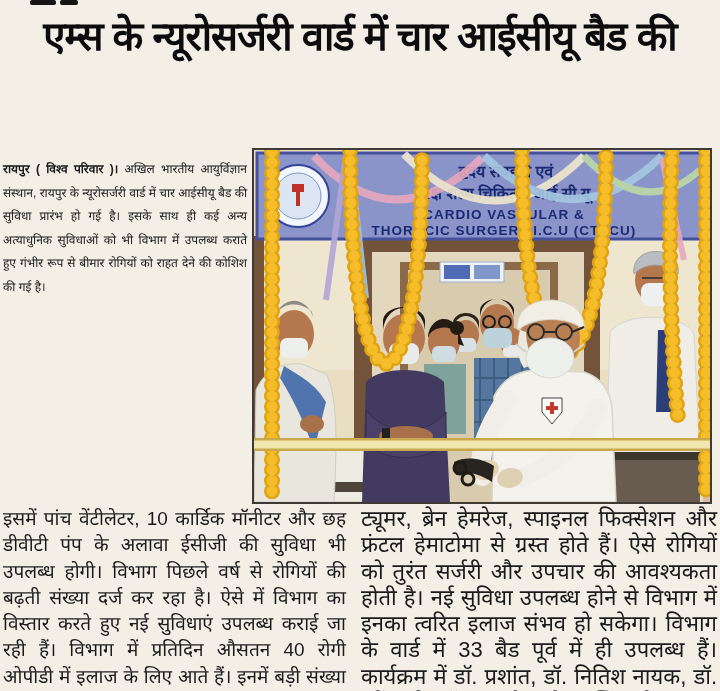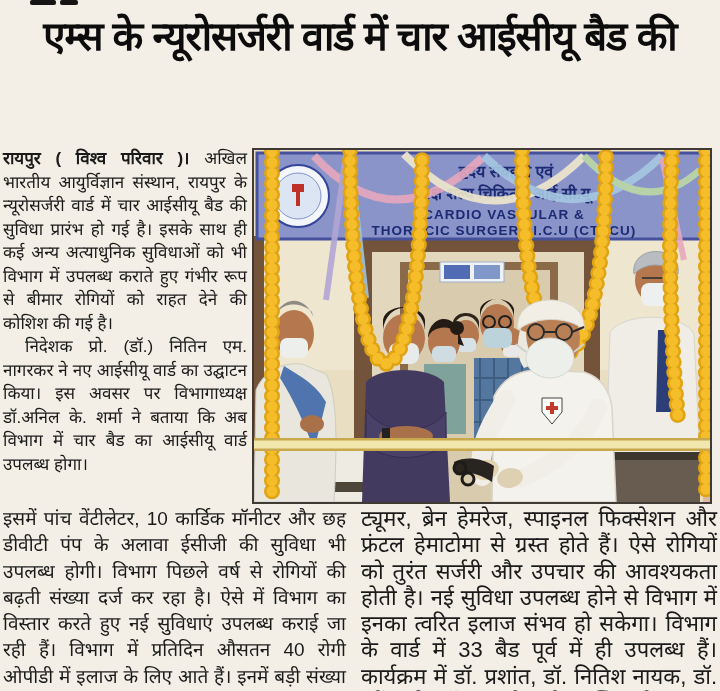--- a/index.html
+++ b/index.html
@@ -16,22 +16,22 @@
     position:absolute;left:0;top:4px;width:720px;
     text-align:center;font-weight:bold;color:#0c0c0c;
     font-size:40px;line-height:64px;letter-spacing:-1px;
   }
   .hline{white-space:nowrap;}
   .bodytext{
     text-align:justify;
     color:#1a1a1a;
   }
   #left-col{
-    position:absolute;left:3px;top:147px;width:244px;height:355px;
-    font-size:17px;line-height:23.5px;
+    position:absolute;left:3px;top:158px;width:244px;height:355px;
+    font-size:12px;line-height:23.5px;
   }
   #left-col p{margin:0;}
   #left-col p.p2{text-indent:22px;}
   .dateline{font-weight:bold;}
   #photo-frame{
     position:absolute;left:252px;top:148px;width:456px;height:352px;
     border:2px solid #3f3a33;box-sizing:content-box;background:#e9ddc2;
   }
   #bottom-left{
     position:absolute;left:3px;top:506px;width:343px;height:182px;
@@ -51,21 +51,20 @@
 
   <div class="smudge" style="left:30px;top:0;width:26px;height:5px;"></div>
   <div class="smudge" style="left:60px;top:0;width:18px;height:5px;"></div>
 
   <div id="headline">
     <div class="hline">एम्स के न्यूरोसर्जरी वार्ड में चार आईसीयू बैड की</div>
   </div>
 
   <div id="left-col" class="bodytext">
     <p><span class="dateline">रायपुर ( विश्व परिवार )। </span><span>अखिल भारतीय आयुर्विज्ञान संस्थान, रायपुर के न्यूरोसर्जरी वार्ड में चार आईसीयू बैड की सुविधा प्रारंभ हो गई है। इसके साथ ही कई अन्य अत्याधुनिक सुविधाओं को भी विभाग में उपलब्ध कराते हुए गंभीर रूप से बीमार रोगियों को राहत देने की कोशिश की गई है।</span></p>
-    <p class="p2">निदेशक प्रो. (डॉ.) नितिन एम. नागरकर ने नए आईसीयू वार्ड का उद्घाटन किया। इस अवसर पर विभागाध्यक्ष डॉ.अनिल के. शर्मा ने बताया कि अब विभाग में चार बैड का आईसीयू वार्ड उपलब्ध होगा।</p>
   </div>
 
   <div id="photo-frame">
     <svg width="456" height="352" viewBox="0 0 456 352">
 
       <g>
         <rect x="0" y="0" width="456" height="352" fill="#e9ddc2"></rect>
         <rect x="0" y="90" width="456" height="130" fill="#efe6d0"></rect>
         <rect x="449" y="0" width="7" height="352" fill="#dcb9a4"></rect>
         <rect x="0" y="86" width="10" height="266" fill="#73543a"></rect>

